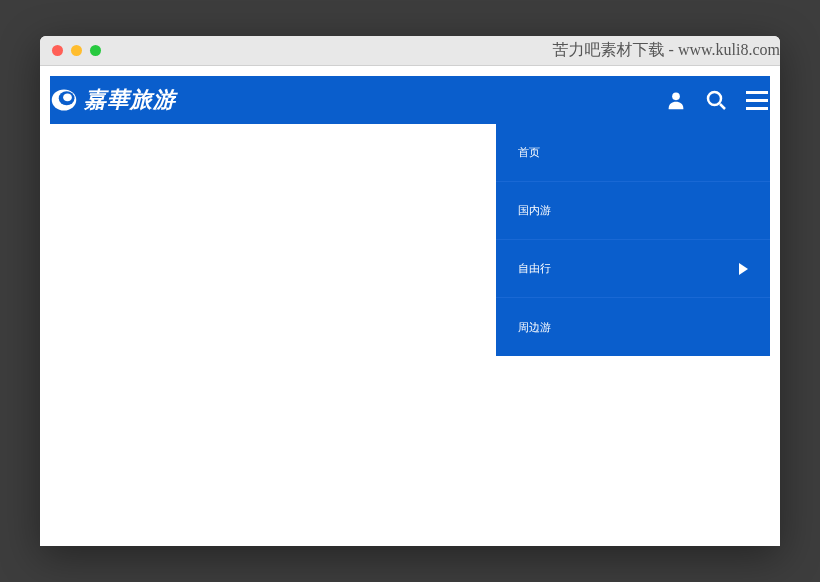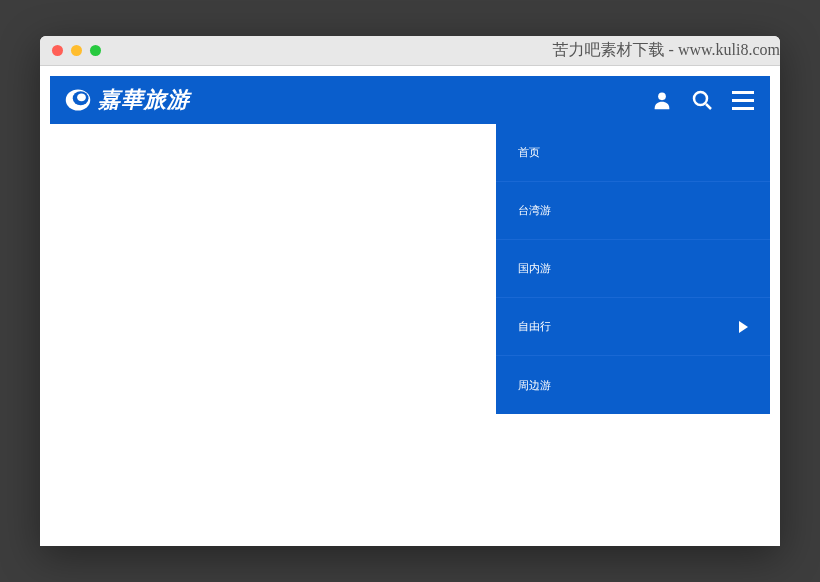--- a/index.html
+++ b/index.html
@@ -57,21 +57,21 @@
       background: #fff;
       padding: 10px 10px 0 10px;
       position: relative;
     }
     .topbar {
       height: 48px;
       background: #0a5ecc;
       display: flex;
       align-items: center;
       justify-content: space-between;
-      padding: 0 14px;
+      padding: 0 0;
     }
     .logo {
       display: flex;
       align-items: center;
       gap: 6px;
       color: #fff;
     }
     .logo-icon {
       width: 28px;
       height: 28px;
@@ -184,23 +184,20 @@
             <span></span>
         </div>
       </div>
     </div>
 
     <div class="dropdown">
       <div class="menu-item">
         <span>首页</span>
       </div>
       <div class="menu-item">
-        <span>台湾游</span>
-      </div>
-      <div class="menu-item">
         <span>国内游</span>
       </div>
       <div class="menu-item">
         <span>自由行</span>
         <span class="arrow-right"></span>
       </div>
       <div class="menu-item">
         <span>周边游</span>
       </div>
     </div>

